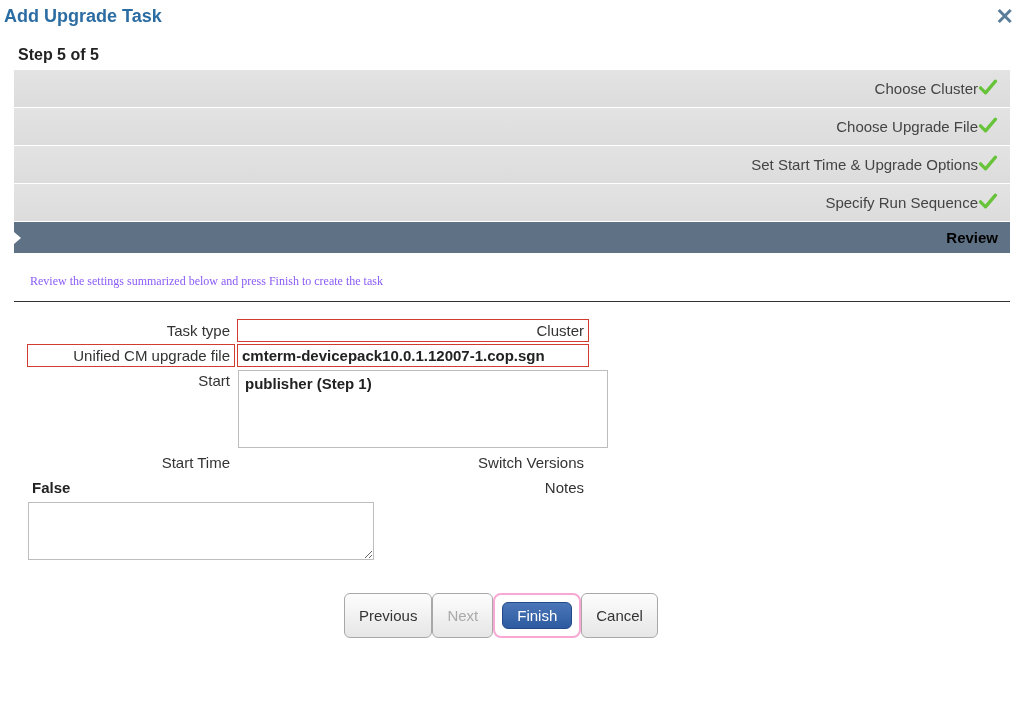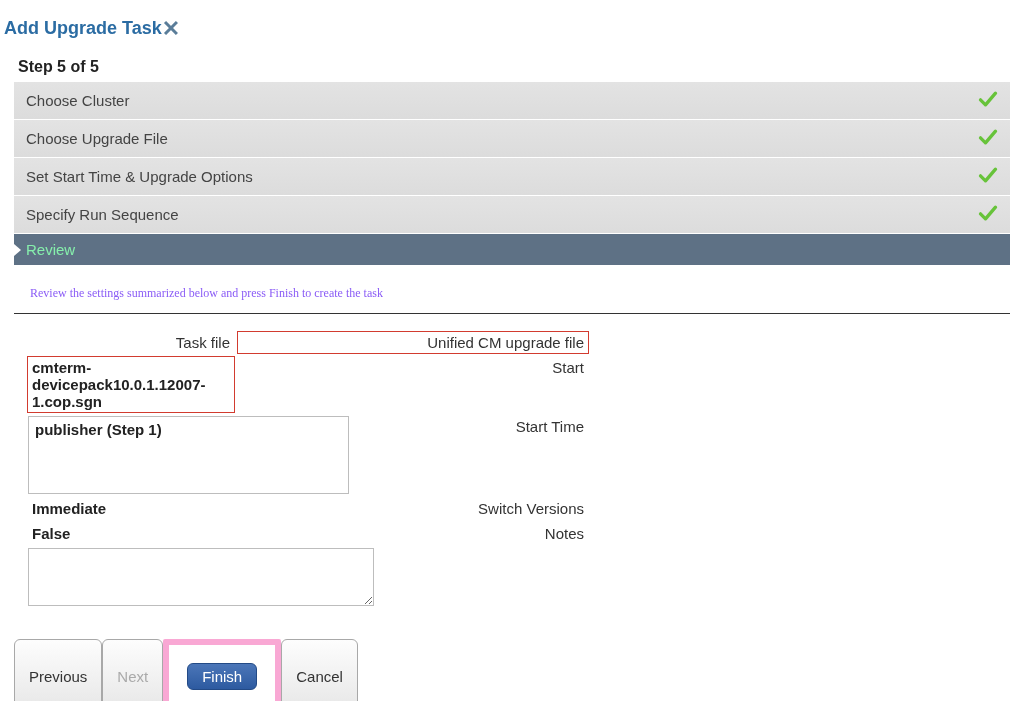--- a/index.html
+++ b/index.html
@@ -10,24 +10,23 @@
     font-size: 15px;
     color: #333;
     background: #fff;
   }
   .dialog {
     width: 1024px;
     position: relative;
   }
   .dialog-header {
     display: flex;
-    justify-content: flex-start;
+    justify-content: space-between;
     align-items: flex-start;
     padding: 6px 10px 4px 4px;
-    margin-top: 12px;
   }
   .dialog-title {
     color: #2b6ca3;
     font-weight: bold;
     font-size: 18px;
   }
   .close-x {
     color: #5a7d99;
     font-size: 22px;
     font-weight: bold;
@@ -38,32 +37,32 @@
     font-weight: bold;
     font-size: 16px;
     color: #222;
     padding: 14px 12px 6px 18px;
   }
   .wizard {
     margin: 0 14px;
   }
   .step-row {
     display: flex;
-    justify-content: space-between;
+    justify-content: flex-end;
     align-items: center;
     padding: 7px 12px;
     border-bottom: 1px solid #fff;
     background: linear-gradient(#e3e3e3, #dcdcdc);
     color: #444;
   }
   .step-row .label { font-size: 15px; }
   .step-row.active {
     background: #5e7185;
-    color: #86efac;
-    font-weight: normal;
+    color: #000000;
+    font-weight: bold;
     position: relative;
   }
   .step-row.active::before {
     content: "";
     position: absolute;
     left: 0;
     top: 50%;
     margin-top: -6px;
     border-top: 6px solid transparent;
     border-bottom: 6px solid transparent;
@@ -101,41 +100,41 @@
     padding: 2px 4px;
     font-weight: bold;
     color: #222;
   }
   .highlight-red {
     border: 1px solid #d23b2f;
     margin: -1px;
   }
   .node-box {
     border: 1px solid #bdbdbd;
-    width: 321px;
+    width: 370px;
     height: 78px;
     padding: 4px 6px;
     font-weight: bold;
     color: #222;
     background: #fff;
     overflow-y: auto;
     font-size: 15px;
   }
   .notes-box {
     border: 1px solid #bdbdbd;
     width: 346px;
     height: 58px;
     padding: 4px 6px;
     font-family: inherit;
     font-size: 14px;
     resize: both;
   }
   .button-bar {
     display: flex;
-    justify-content: flex-start;
+    justify-content: center;
     padding: 22px 22px 14px 0;
   }
   .btn {
     border: 1px solid #a8a8a8;
     border-radius: 6px;
     padding: 4px 14px;
     font-size: 15px;
     background: linear-gradient(#fdfdfd, #e6e6e6);
     color: #333;
     cursor: pointer;
@@ -143,23 +142,23 @@
   .btn.disabled {
     color: #aaa;
     cursor: default;
   }
   .btn.primary {
     background: linear-gradient(#4b76b8, #2d5aa0);
     color: #fff;
     border: 1px solid #234a86;
   }
   .finish-wrap {
-    border: 6px solid #f9a8d4;
-    padding: 18px;
-    border-radius: 2px;
+    border: 2px solid #f9a8d4;
+    padding: 7px;
+    border-radius: 8px;
   }
 </style>
 </head>
 <body>
 
 <div class="dialog">
 
   <div class="dialog-header">
     <div class="dialog-title">Add Upgrade Task</div>
     <div class="close-x">✕</div>
@@ -203,35 +202,35 @@
     <div class="step-row active">
       <span class="label">Review</span>
     </div>
   </div>
 
   <div class="review-area">
     <div class="review-instruction">Review the settings summarized below and press Finish to create the task</div>
 
     <div class="summary-grid">
 
-      <div class="summary-label">Task file</div>
-
+      <div class="summary-label">Task type</div>
+
+      <div class="summary-label highlight-red">Cluster</div>
 
       <div class="summary-label highlight-red" style="white-space:nowrap">Unified CM upgrade file</div>
       <div class="summary-value highlight-red">cmterm-devicepack10.0.1.12007-1.cop.sgn</div>
 
       <div class="summary-label">Start</div>
       <div>
         <div class="node-box">
           <div>publisher (Step 1)</div>
         </div>
       </div>
 
       <div class="summary-label">Start Time</div>
-      <div class="summary-value">Immediate</div>
 
       <div class="summary-label">Switch Versions</div>
       <div class="summary-value">False</div>
 
       <div class="summary-label">Notes</div>
       <div>
         <textarea class="notes-box" style=""></textarea>
       </div>
 
     </div>

